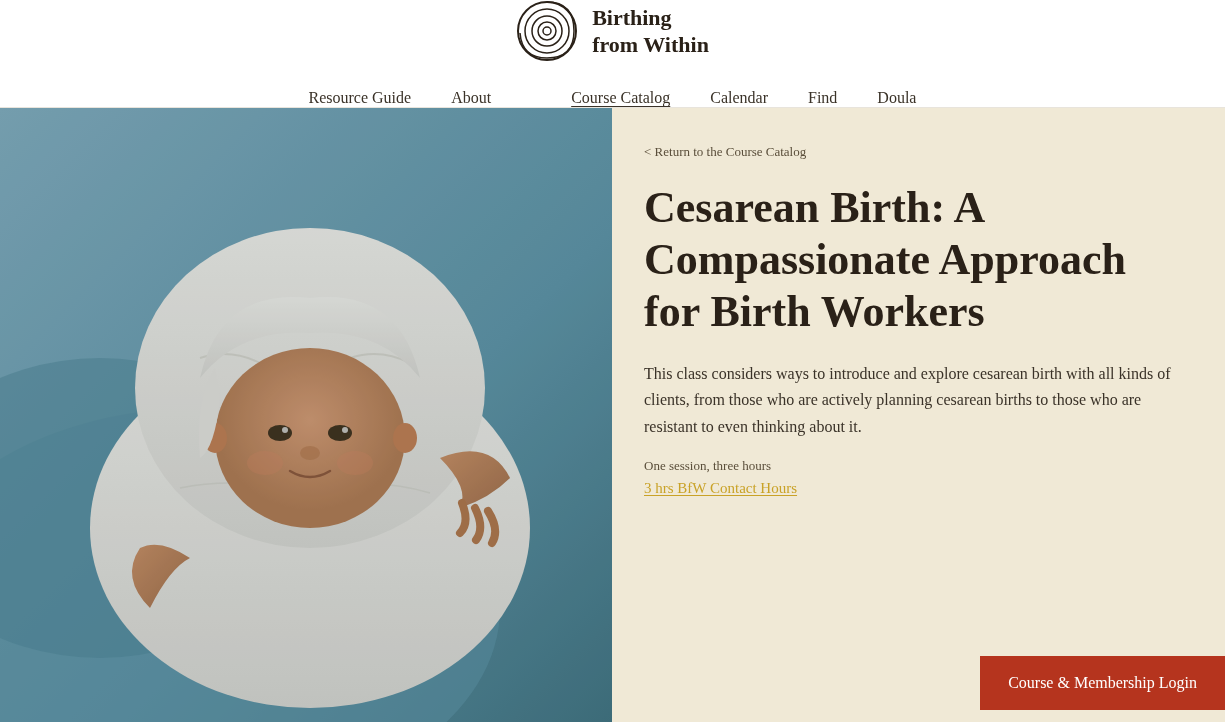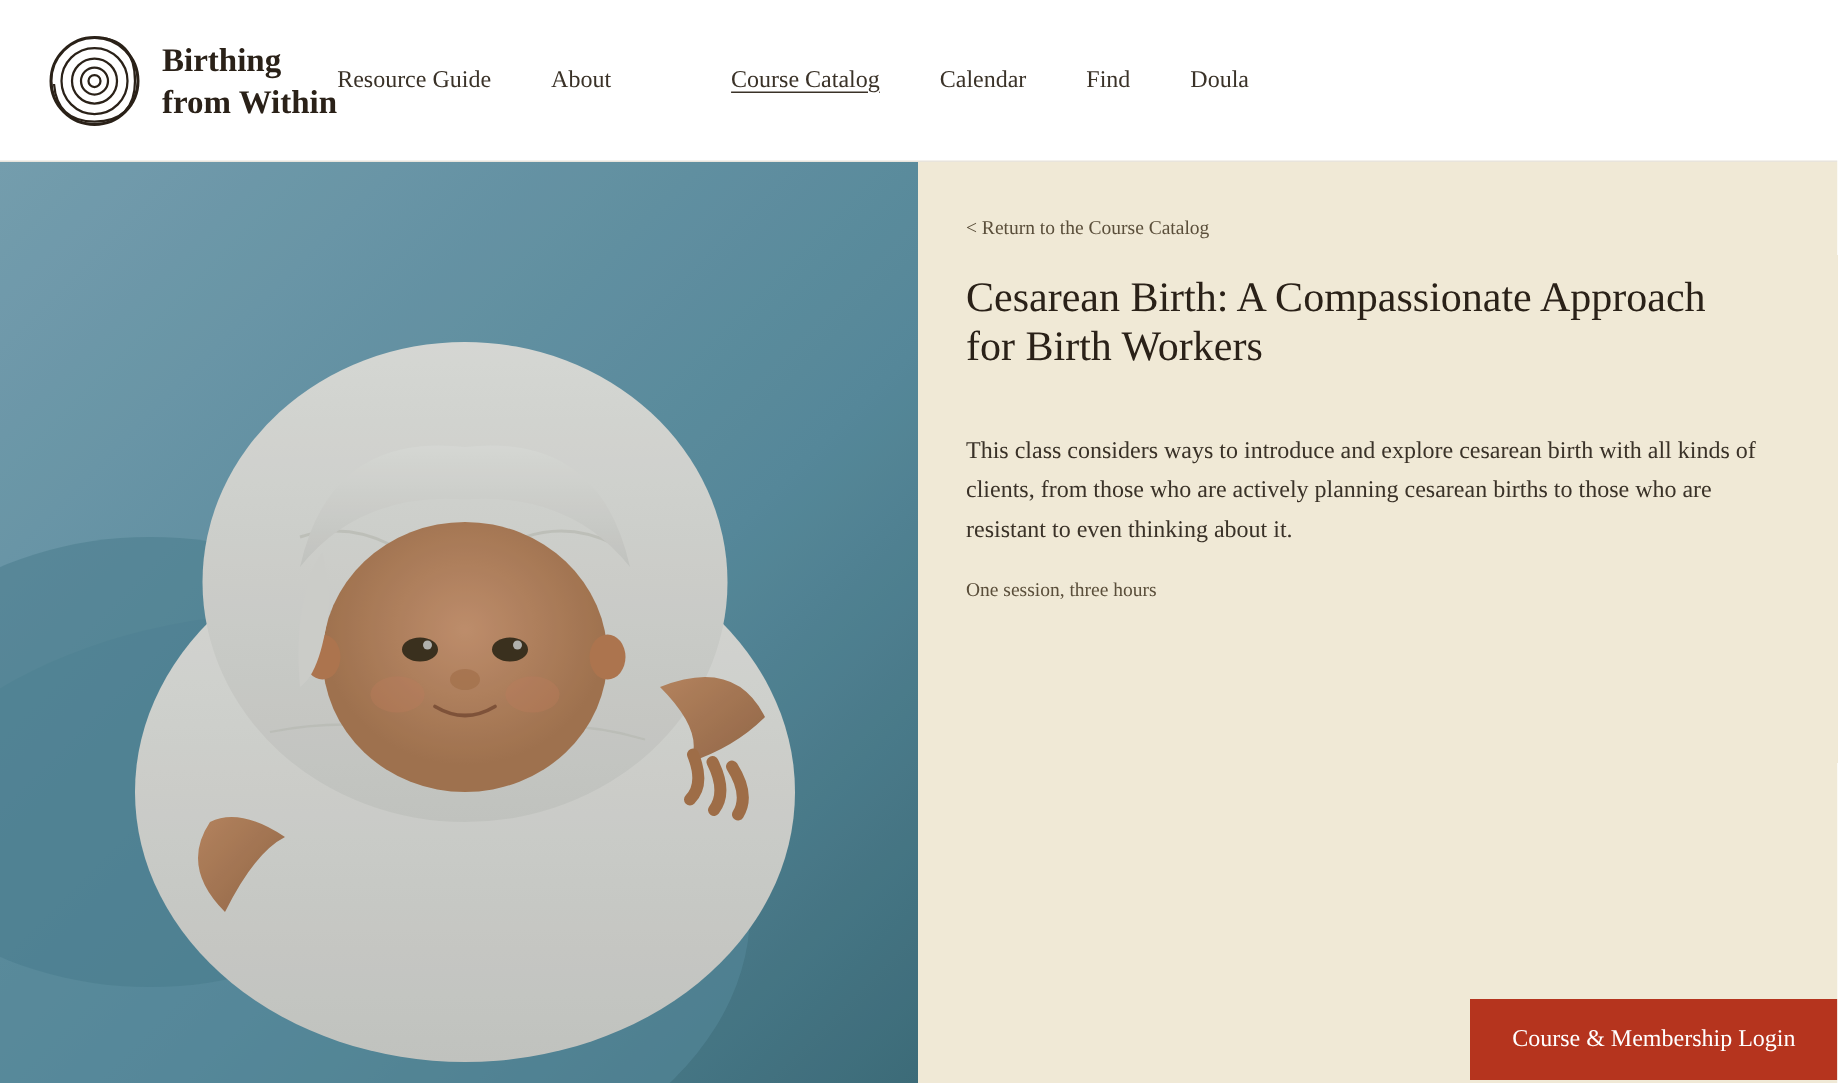--- a/index.html
+++ b/index.html
@@ -9,26 +9,28 @@
       background: #fff;
       width: 1225px;
       height: 722px;
       overflow: hidden;
     }
 
     
     header {
       display: flex;
       align-items: center;
+      justify-content: space-between;
       padding: 0 32px;
       height: 108px;
       background: #fff;
       border-bottom: 1px solid #e8e4dc;
       position: relative;
       z-index: 10;
+      flex-direction: column;
     }
 
     .logo-area {
       display: flex;
       align-items: center;
       gap: 14px;
       text-decoration: none;
     }
 
     .logo-icon {
@@ -127,25 +129,25 @@
       font-size: 13px;
       color: #5a4e3a;
       cursor: pointer;
       text-decoration: none;
       margin-bottom: 22px;
       display: inline-block;
     }
 
     .course-title {
       font-family: Georgia, serif;
-      font-size: 28px;
-      font-weight: 400;
+      font-size: 44px;
+      font-weight: 700;
       color: #2a2118;
       line-height: 1.18;
-      margin-bottom: 40px;
+      margin-bottom: 23px;
     }
 
     .course-description {
       font-family: Georgia, serif;
       font-size: 16px;
       color: #3a3228;
       line-height: 1.65;
       margin-bottom: 18px;
     }
 
@@ -171,21 +173,21 @@
       font-family: Georgia, serif;
       font-size: 28px;
       font-weight: 700;
       color: #2a2118;
       margin-bottom: 0;
     }
 
     
     .membership-btn {
       position: absolute;
-      bottom: 2px;
+      bottom: 12px;
       right: 0;
       background: #b5341e;
       color: #fff;
       border: none;
       padding: 18px 28px;
       font-family: Georgia, serif;
       font-size: 16px;
       cursor: pointer;
       white-space: nowrap;
     }
@@ -302,18 +304,19 @@
 
   <div class="info-panel">
     <a class="back-link" href="#">&lt; Return to the Course Catalog</a>
 
     <h1 class="course-title">Cesarean Birth: A Compassionate Approach for Birth Workers</h1>
 
     <p class="course-description">This class considers ways to introduce and explore cesarean birth with all kinds of clients, from those who are actively planning cesarean births to those who are resistant to even thinking about it.</p>
 
     <p class="session-info">One session, three hours</p>
 
+    <a class="contact-hours-link" href="#">3 hrs BfW Contact Hours</a>
 
 
     <button class="membership-btn">Course &amp; Membership Login</button>
   </div>
 
 </div>
 
 </body></html>

